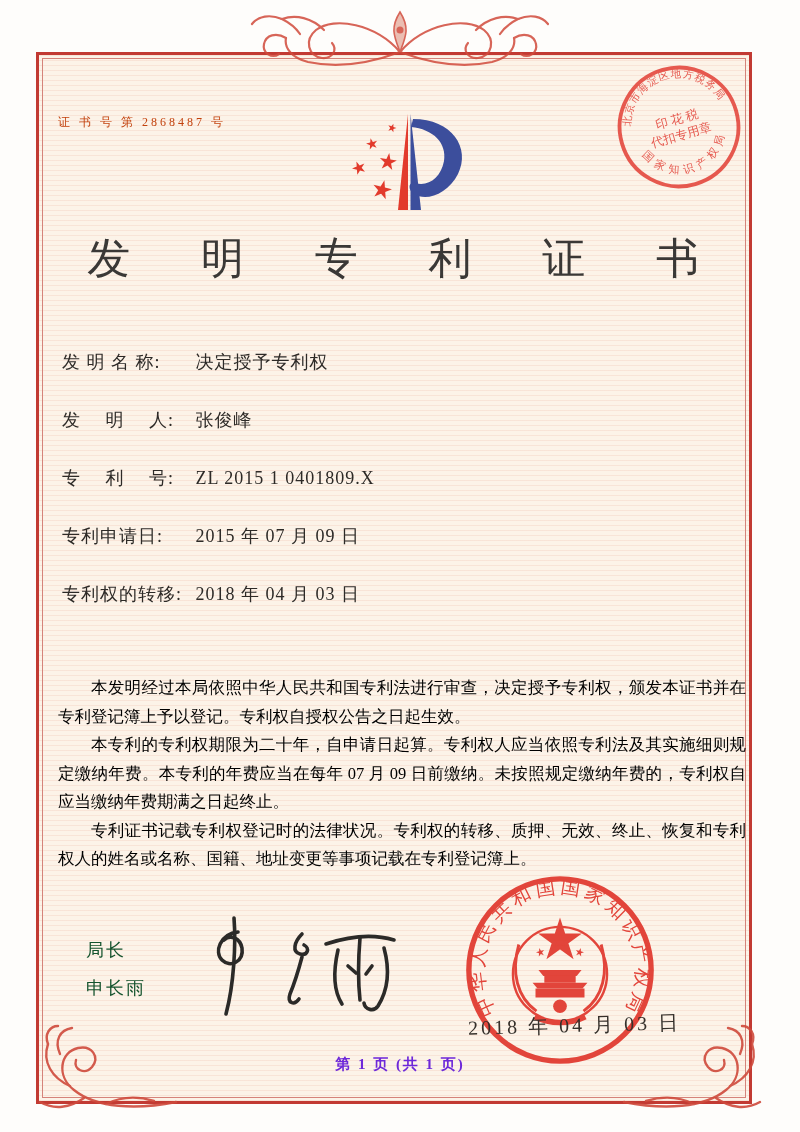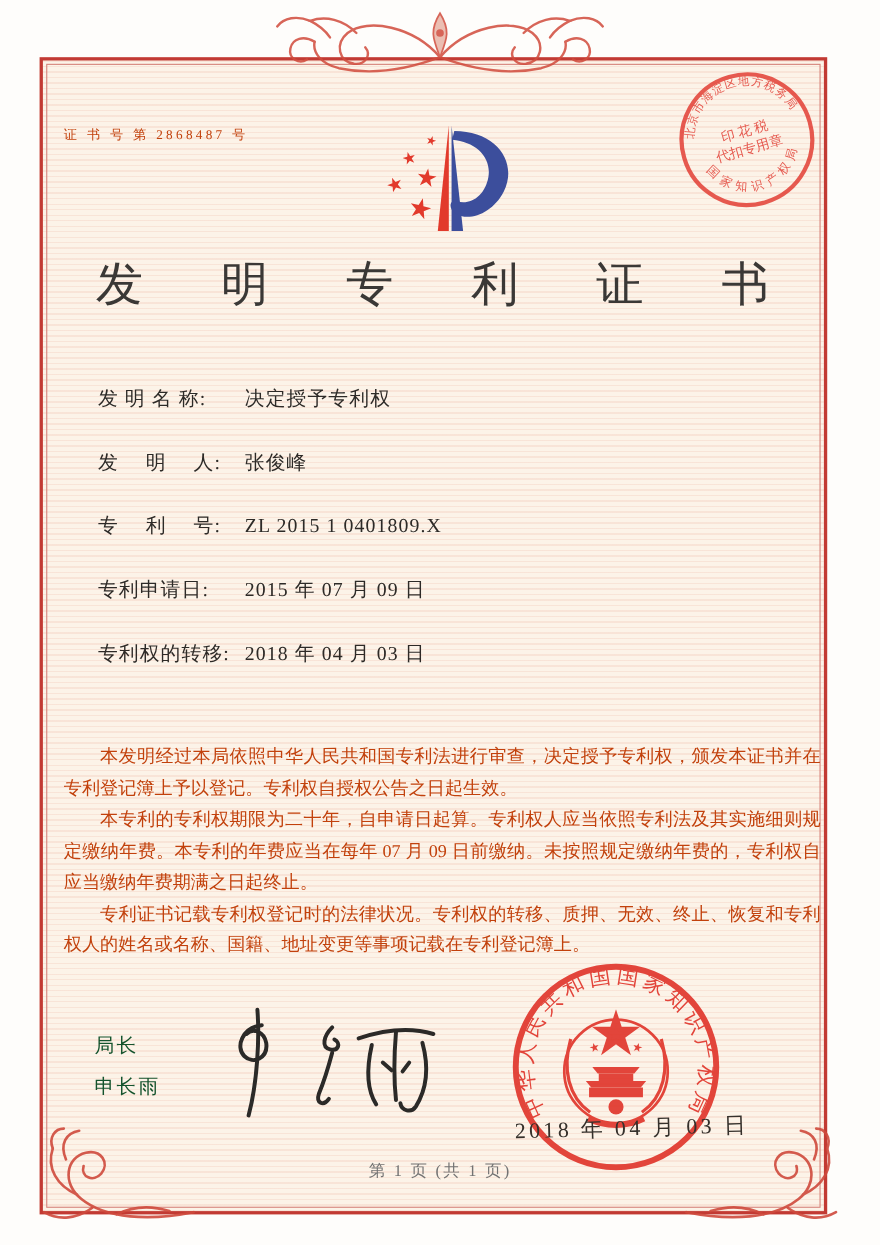--- a/index.html
+++ b/index.html
@@ -22,28 +22,28 @@
   }
   .abs{position:absolute;}
   .cert-no{left:58px;top:114px;font-size:12px;letter-spacing:3px;color:#c2410c;}
   .title{
     left:0;top:230px;width:800px;text-align:center;
     font-size:43px;letter-spacing:30px;padding-left:16px;box-sizing:border-box;
     color:#3a3836;font-weight:500;
   }
   .fields{left:62px;top:350px;width:660px;}
   .field{margin-bottom:34px;font-size:18px;letter-spacing:1px;color:#2d2a27;}
-  .field .lab{display:inline-block;min-width:128px;margin-left:27px;}
+  .field .lab{display:inline-block;min-width:128px;}
   .paras{left:58px;top:674px;width:688px;font-size:16.5px;line-height:1.73;
-    text-align:justify;color:#c2410c;}
+    text-align:justify;color:#000000;}
   .paras p{margin:0;text-indent:2em;}
   .signer{left:86px;top:938px;font-size:18px;letter-spacing:2px;color:#14532d;}
   .signer div{margin-bottom:14px;}
   .footer{left:0;top:1055px;width:800px;text-align:center;font-size:15px;
-    letter-spacing:2px;color:#737373;}
+    letter-spacing:2px;color:#6d28d9;font-weight:bold;}
   .seal-date{left:468px;top:1012px;font-size:20px;letter-spacing:3px;
     color:#35302b;transform:rotate(-1.5deg);z-index:6;}
   .tax-stamp{left:612px;top:60px;width:134px;height:134px;transform:rotate(-16deg);z-index:5;}
   .office-seal{left:462px;top:872px;width:196px;height:196px;z-index:5;opacity:0.93;}
   .logo{left:322px;top:106px;width:156px;height:112px;}
   .orn-top{left:218px;top:4px;width:364px;height:88px;z-index:2;}
   .orn-bl{left:26px;top:1024px;width:156px;height:100px;z-index:2;}
   .orn-br{left:618px;top:1024px;width:156px;height:100px;z-index:2;}
   .sig{left:198px;top:912px;width:220px;height:110px;z-index:4;}
 </style>

